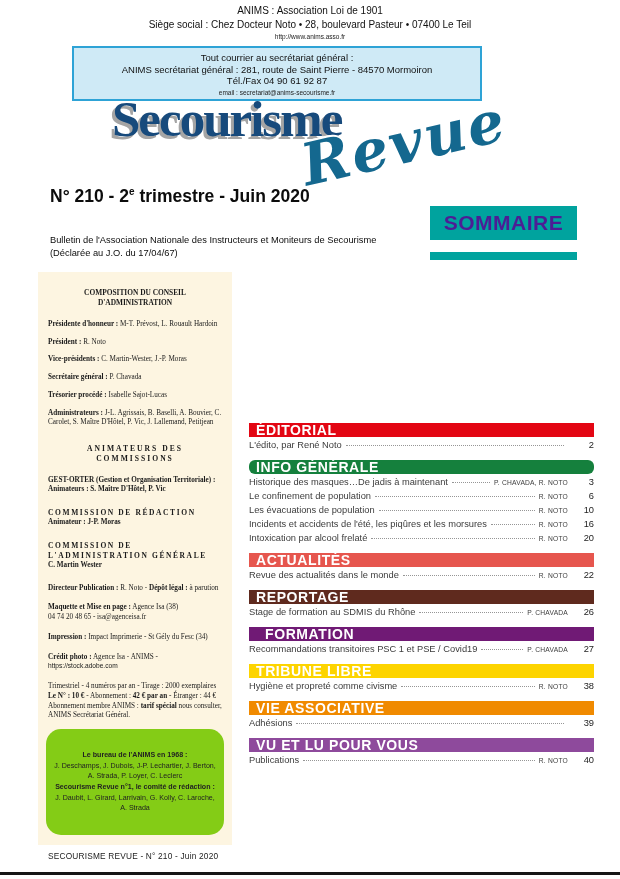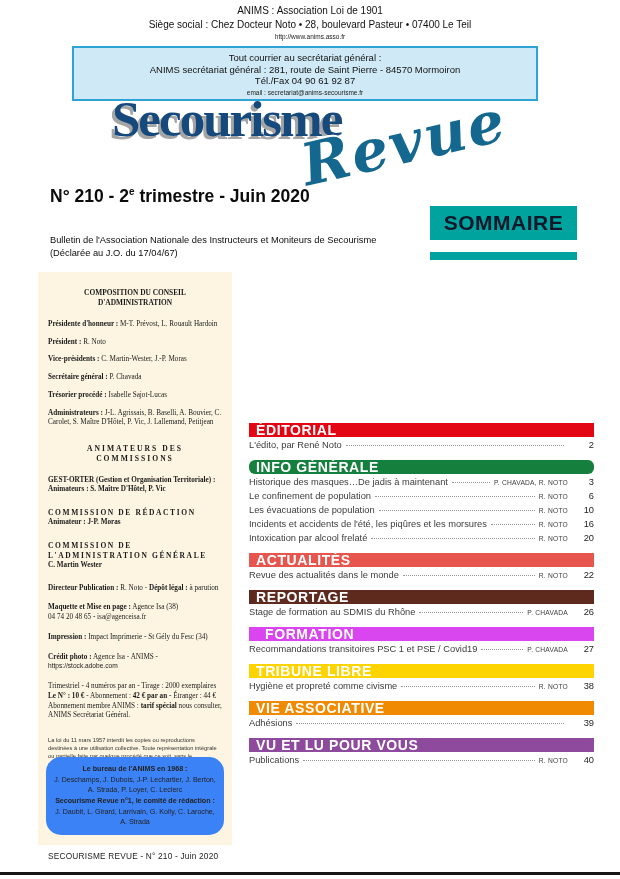--- a/index.html
+++ b/index.html
@@ -5,59 +5,59 @@
   html,body{margin:0;padding:0;background:#fff;}
   .page{position:relative;width:620px;height:879px;background:#ffffff;overflow:hidden;
         font-family:"Liberation Sans",sans-serif;color:#111;}
 
   
   .top-lines{position:absolute;top:5px;left:0;width:100%;text-align:center;}
   .top-line1{font-size:10px;}
   .top-line2{font-size:10px;margin-top:3px;}
   .top-url{font-size:6.5px;margin-top:3px;color:#222;}
 
-  .info-box{position:absolute;top:46px;left:72px;width:466px;box-sizing:border-box;
+  .info-box{position:absolute;top:46px;left:72px;width:410px;box-sizing:border-box;
             background:#cfeaf6;border:2px solid #2ea3d6;text-align:center;padding:4px 0 3px 0;}
   .info-box .l{font-size:9.5px;line-height:11.5px;}
   .info-box .email{font-size:6.5px;margin-top:2px;color:#222;}
 
   
   .wordmark{position:absolute;top:94px;left:112px;font-family:"Liberation Serif",serif;
             font-weight:bold;font-size:51px;line-height:1;letter-spacing:-2px;
             color:#174a7c;text-shadow:-3px 3px 0 #a5a5a5;z-index:1;}
   .scriptmark{position:absolute;top:138px;left:296px;font-family:"DejaVu Serif",serif;
             font-style:italic;font-weight:bold;font-size:58px;line-height:1;color:#14688f;
             transform:rotate(-13deg);transform-origin:left top;z-index:2;letter-spacing:2px;
             text-shadow:2px 0 0 #fff,-2px 0 0 #fff,0 2px 0 #fff,0 -2px 0 #fff,2px 2px 0 #fff,-2px -2px 0 #fff;}
   .issue-line{position:absolute;top:186px;left:50px;font-size:17.5px;font-weight:bold;color:#0c0c0c;}
   .issue-line sup{font-size:10px;}
   .sommaire-box{position:absolute;top:206px;left:430px;width:147px;height:34px;
             display:flex;align-items:center;justify-content:center;
-            color:#0f172a;font-weight:bold;font-size:21px;letter-spacing:0.5px;}
+            color:#4c1d95;font-weight:bold;font-size:21px;letter-spacing:0.5px;}
   .sommaire-bar{position:absolute;top:252px;left:430px;width:147px;height:8px;}
   .bulletin{position:absolute;top:234px;left:50px;width:370px;font-size:9.3px;line-height:1.45;color:#0c0c0c;}
 
   
   .sidebar{position:absolute;top:272px;left:38px;width:194px;height:573px;box-sizing:border-box;
            background:#fdf5e1;padding:16px 10px 10px 10px;font-family:"Liberation Serif",serif;
            font-size:7.2px;line-height:1.35;color:#1a1a1a;}
   .sb-h1{font-size:7.4px;font-weight:bold;text-align:center;margin-bottom:12px;}
   .sb-entry{margin-bottom:8px;}
   .sb-entry b{font-weight:bold;}
   .sb-h2{font-size:7.6px;font-weight:bold;text-align:center;letter-spacing:2px;margin:16px 0 11px 0;}
   .sb-block{margin-bottom:13px;font-weight:bold;}
   .sb-block .sp-title{letter-spacing:1.6px;font-size:7.5px;}
   .sb-line{margin-bottom:10px;}
   .sb-line b{font-weight:bold;}
   .sb-url{font-family:"Liberation Sans",sans-serif;font-size:6.6px;}
   .sb-legal{font-family:"Liberation Sans",sans-serif;font-size:5.7px;line-height:1.4;color:#333;
             margin-top:16px;width:170px;}
-  .bureau-box{position:absolute;left:8px;right:8px;bottom:10px;background:#3b82f6;border-radius:15px;
+  .bureau-box{position:absolute;left:8px;right:8px;bottom:10px;background:#84cc16;border-radius:15px;
             text-align:center;font-family:"Liberation Sans",sans-serif;font-size:7.1px;line-height:1.5;
-            padding:7px 6px;color:#222;}
+            padding:21px 6px;color:#222;}
   .bureau-box b{font-weight:bold;}
 
   
   .toc{position:absolute;top:423px;left:249px;width:345px;}
   .toc-section{margin-top:6px;}
   .toc-section:first-child{margin-top:0;}
   .toc-banner{height:14px;line-height:14px;padding-left:7px;color:#fff;font-weight:bold;
               font-size:14px;letter-spacing:0.6px;margin-bottom:3px;}
   .toc-row{display:flex;align-items:baseline;height:14px;font-size:9.3px;color:#3c3c3c;}
   .toc-title{white-space:nowrap;}
@@ -212,21 +212,21 @@
       <div class="toc-banner" style="background-color: rgb(95, 42, 30);">REPORTAGE</div>
       <div class="toc-row">
         <span class="toc-title">Stage de formation au SDMIS du Rhône</span>
         <span class="toc-leader"></span>
         <span class="toc-author">P. CHAVADA</span>
         <span class="toc-page">26</span>
       </div>
     </div>
 
     <div class="toc-section">
-      <div class="toc-banner" style="background-color: #d946ef; padding-left: 16px;">FORMATION</div>
+      <div class="toc-banner" style="background-color: #701a75; padding-left: 16px;">FORMATION</div>
       <div class="toc-row">
         <span class="toc-title">Recommandations transitoires PSC 1 et PSE / Covid19</span>
         <span class="toc-leader"></span>
         <span class="toc-author">P. CHAVADA</span>
         <span class="toc-page">27</span>
       </div>
     </div>
 
     <div class="toc-section">
       <div class="toc-banner" style="background-color: rgb(253, 212, 0);">TRIBUNE LIBRE</div>

